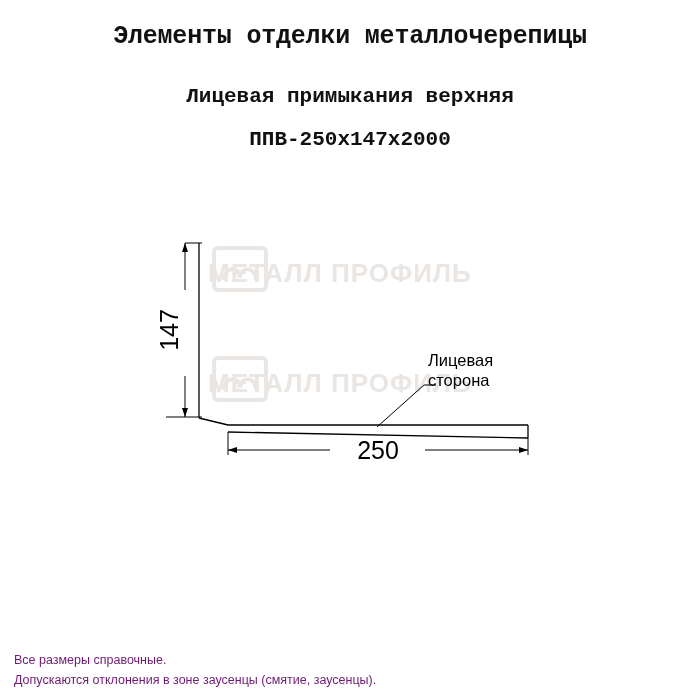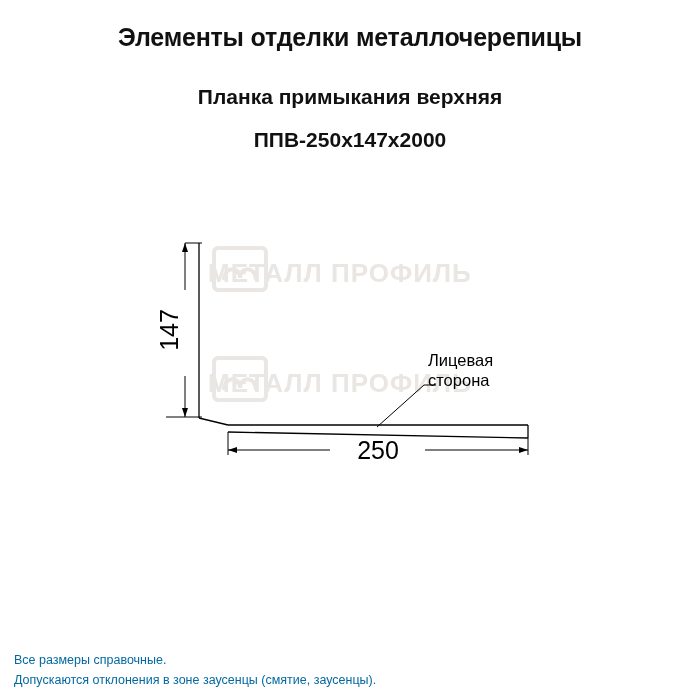--- a/index.html
+++ b/index.html
@@ -22,20 +22,21 @@
     height: 700px;
   }
 
   
   .titles {
     position: absolute;
     top: 22px;
     left: 0;
     width: 700px;
     text-align: center;
+    font-family: Liberation Mono, monospace;
   }
   .title-main {
     font-size: 25px;
     font-weight: bold;
     letter-spacing: -0.2px;
     line-height: 1.2;
     color: #111111;
   }
   .title-sub {
     font-size: 21px;
@@ -83,21 +84,21 @@
     pointer-events: none;
   }
 
   
   .footer {
     position: absolute;
     left: 14px;
     bottom: 10px;
     width: 670px;
     font-size: 12.5px;
-    color: #0369a1;
+    color: #701a75;
     line-height: 1.55;
   }
   .footer div { white-space: nowrap; }
 </style>
 </head>
 <body>
 
 <div class="page">
 
   <div class="watermark wm-1">МЕТАЛЛ ПРОФИЛЬ</div>
@@ -107,21 +108,21 @@
     <rect x="2" y="2" width="52" height="42" rx="4" fill="none" stroke="#e9e6e4" stroke-width="4"></rect>
     <path d="M12 34 C12 20, 28 20, 28 32 C28 20, 44 20, 44 34" fill="none" stroke="#e9e6e4" stroke-width="4"></path>
   </svg>
   <svg class="wm-logo" style="top:356px; left:212px;" width="56" height="46" viewBox="0 0 56 46">
     <rect x="2" y="2" width="52" height="42" rx="4" fill="none" stroke="#e9e6e4" stroke-width="4"></rect>
     <path d="M12 34 C12 20, 28 20, 28 32 C28 20, 44 20, 44 34" fill="none" stroke="#e9e6e4" stroke-width="4"></path>
   </svg>
 
   <div class="titles">
     <div class="title-main">Элементы отделки металлочерепицы</div>
-    <div class="title-sub">Планка примыкания верхняя</div>
+    <div class="title-sub">Лицевая примыкания верхняя</div>
     <div class="title-code">ППВ-250x147x2000</div>
   </div>
 
   <div class="drawing">
     <svg width="700" height="330" viewBox="0 0 700 330">
 
       <g fill="none" stroke="#000000" stroke-width="1.3" stroke-linejoin="miter">
 
         <line x1="199" y1="63" x2="199" y2="238"></line>
 

